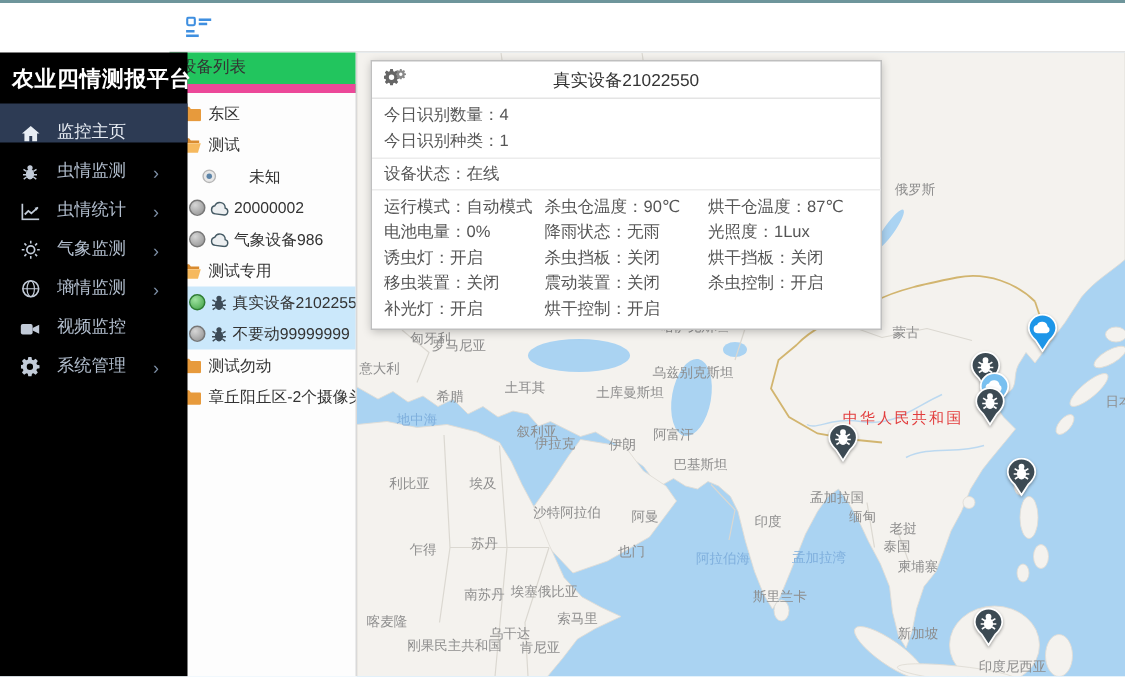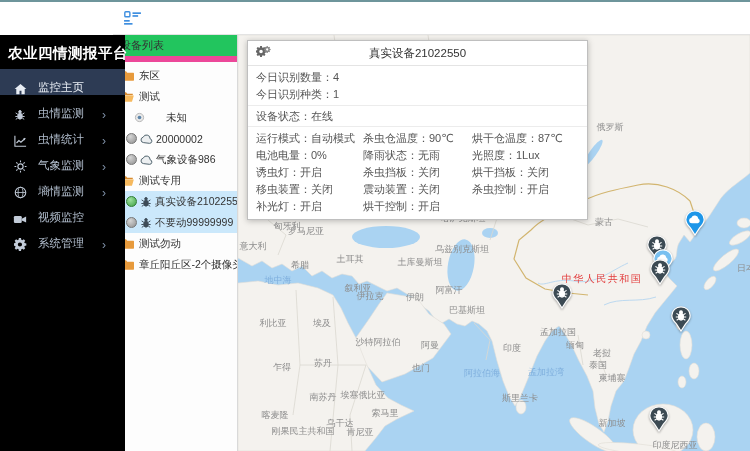--- a/index.html
+++ b/index.html
@@ -364,21 +364,21 @@
         <span class="map-label" style="left: 315px; top: 310px; padding-left: 44px;">缅甸</span>
         <span class="map-label" style="left: 282px; top: 363px;">斯里兰卡</span>
         <span class="map-label" style="left: 85px; top: 328px;">苏丹</span>
         <span class="map-label" style="left: 44px; top: 332px;">乍得</span>
         <span class="map-label" style="left: 85px; top: 362px;">南苏丹</span>
         <span class="map-label" style="left: 125px; top: 360px;">埃塞俄比亚</span>
         <span class="map-label" style="left: 147px; top: 378px;">索马里</span>
         <span class="map-label" style="left: 102px; top: 388px;">乌干达</span>
         <span class="map-label" style="left: 122px; top: 397px;">肯尼亚</span>
         <span class="map-label" style="left: 65px; top: 396px;">刚果民主共和国</span>
-        <span class="map-label" style="left: 20px; top: 380px; margin-left: 17px;">喀麦隆</span>
+        <span class="map-label" style="left: 20px; top: 380px;">喀麦隆</span>
         <span class="map-label" style="left: 364px; top: 318px;">老挝</span>
         <span class="map-label" style="left: 360px; top: 330px;">泰国</span>
         <span class="map-label" style="left: 374px; top: 343px;">柬埔寨</span>
         <span class="map-label" style="left: 374px; top: 388px;">新加坡</span>
         <span class="map-label" style="left: 437px; top: 410px;">印度尼西亚</span>
         <span class="map-label" style="left: 508px; top: 233px;">日本</span>
         <span class="map-label sea" style="left: 40px; top: 245px;">地中海</span>
         <span class="map-label sea" style="left: 220px; top: 338px; padding-left: 48px;">阿拉伯海</span>
         <span class="map-label sea" style="left: 308px; top: 337px;">孟加拉湾</span>
         <span class="map-label nation" style="left: 364px; top: 244px;">中华人民共和国</span>

